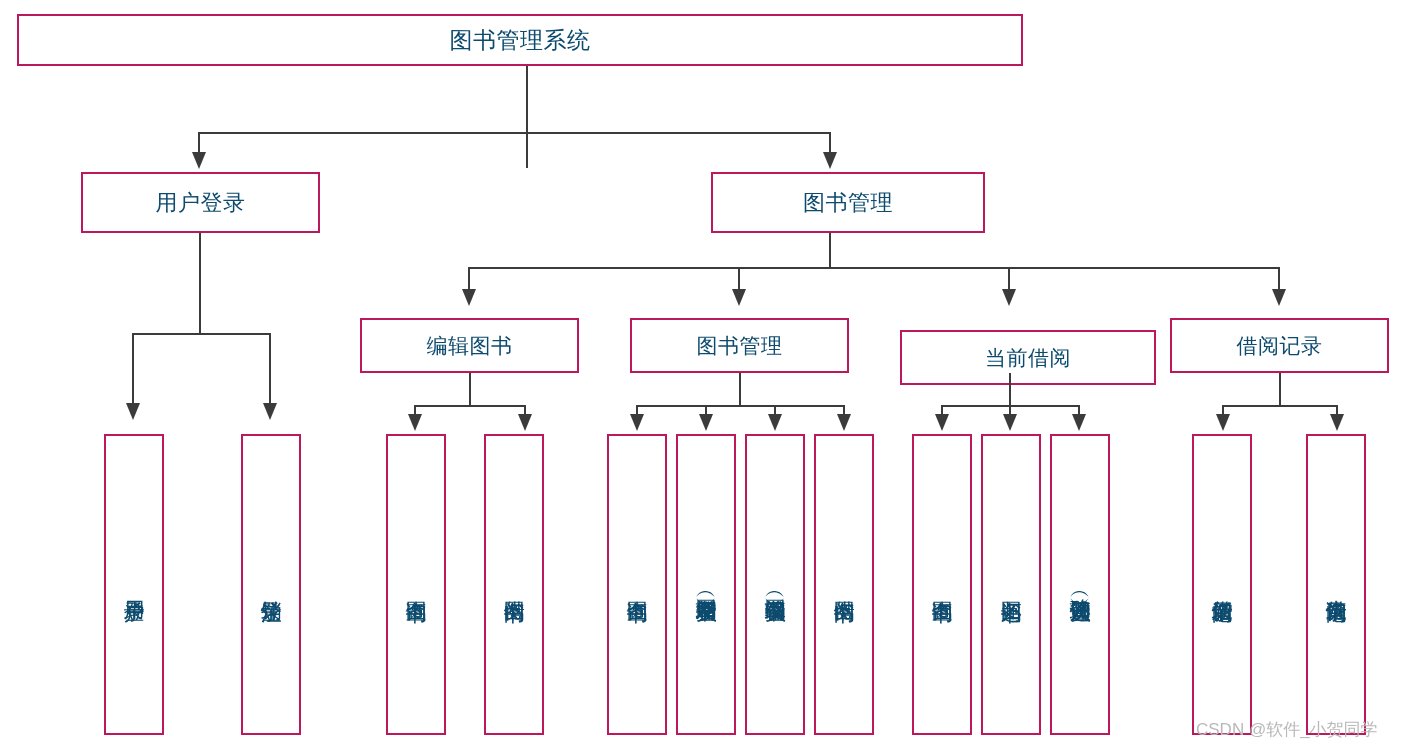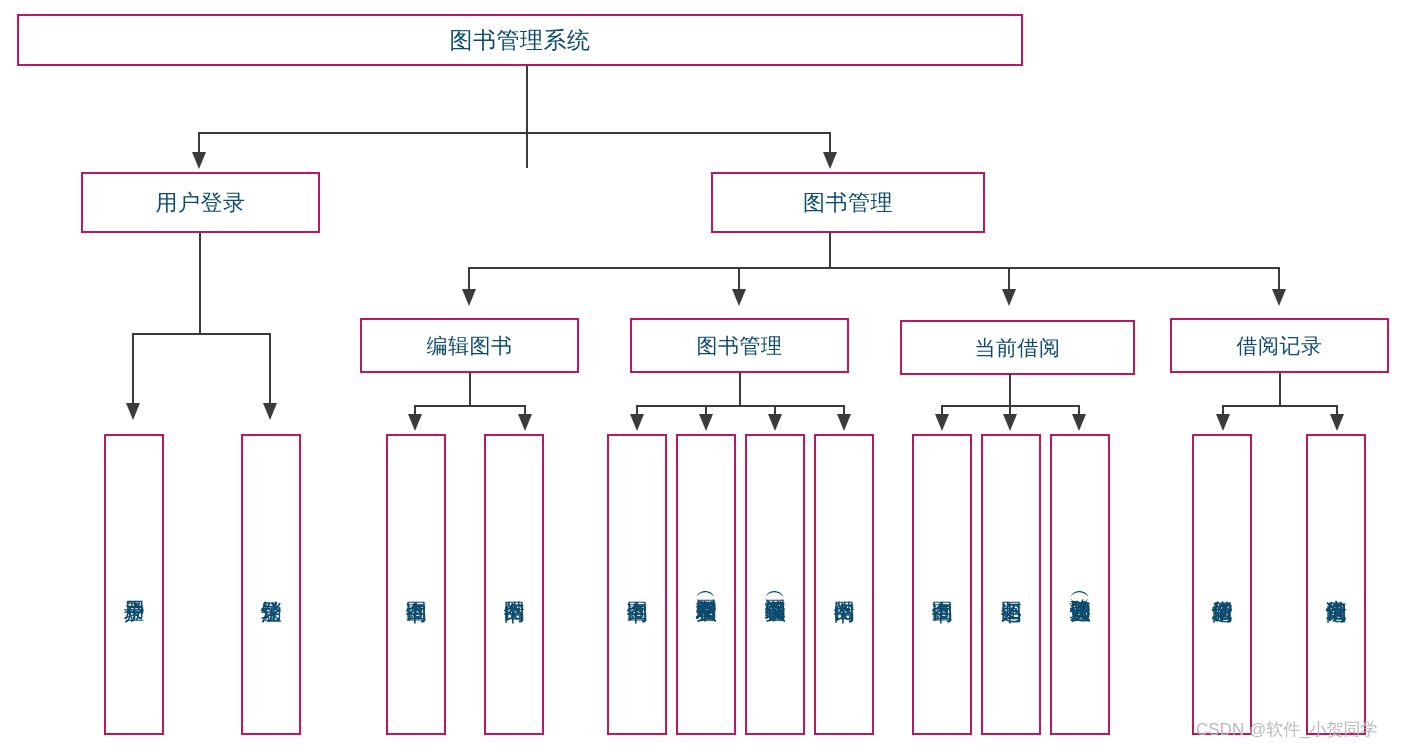--- a/index.html
+++ b/index.html
@@ -108,21 +108,21 @@
   <div class="arrow" style="left:462px; top:289px;"></div>
   <div class="vline" style="left:738px; top:267px; width:2px; height:24px;"></div>
   <div class="arrow" style="left:732px; top:289px;"></div>
   <div class="vline" style="left:1008px; top:267px; width:2px; height:24px;"></div>
   <div class="arrow" style="left:1002px; top:289px;"></div>
   <div class="vline" style="left:1278px; top:267px; width:2px; height:24px;"></div>
   <div class="arrow" style="left:1272px; top:289px;"></div>
 
   <div class="node lvl2" style="left:360px; top:318px; width:219px; height:55px;">编辑图书</div>
   <div class="node lvl2" style="left:630px; top:318px; width:219px; height:55px;">图书管理</div>
-  <div class="node lvl2" style="left:900px; top:320px; width:235px; height:55px;">当前借阅</div>
+  <div class="node lvl2" style="left:900px; top:330px; width:256px; height:55px;">当前借阅</div>
   <div class="node lvl2" style="left:1170px; top:318px; width:219px; height:55px;">借阅记录</div>
 
   <div class="vline" style="left:469px; top:373px; width:2px; height:34px;"></div>
   <div class="hline" style="left:414px; top:405px; width:112px; height:2px;"></div>
   <div class="vline" style="left:414px; top:405px; width:2px; height:12px;"></div>
   <div class="arrow" style="left:408px; top:414px;"></div>
   <div class="vline" style="left:524px; top:405px; width:2px; height:12px;"></div>
   <div class="arrow" style="left:518px; top:414px;"></div>
 
   <div class="vline" style="left:739px; top:373px; width:2px; height:34px;"></div>

